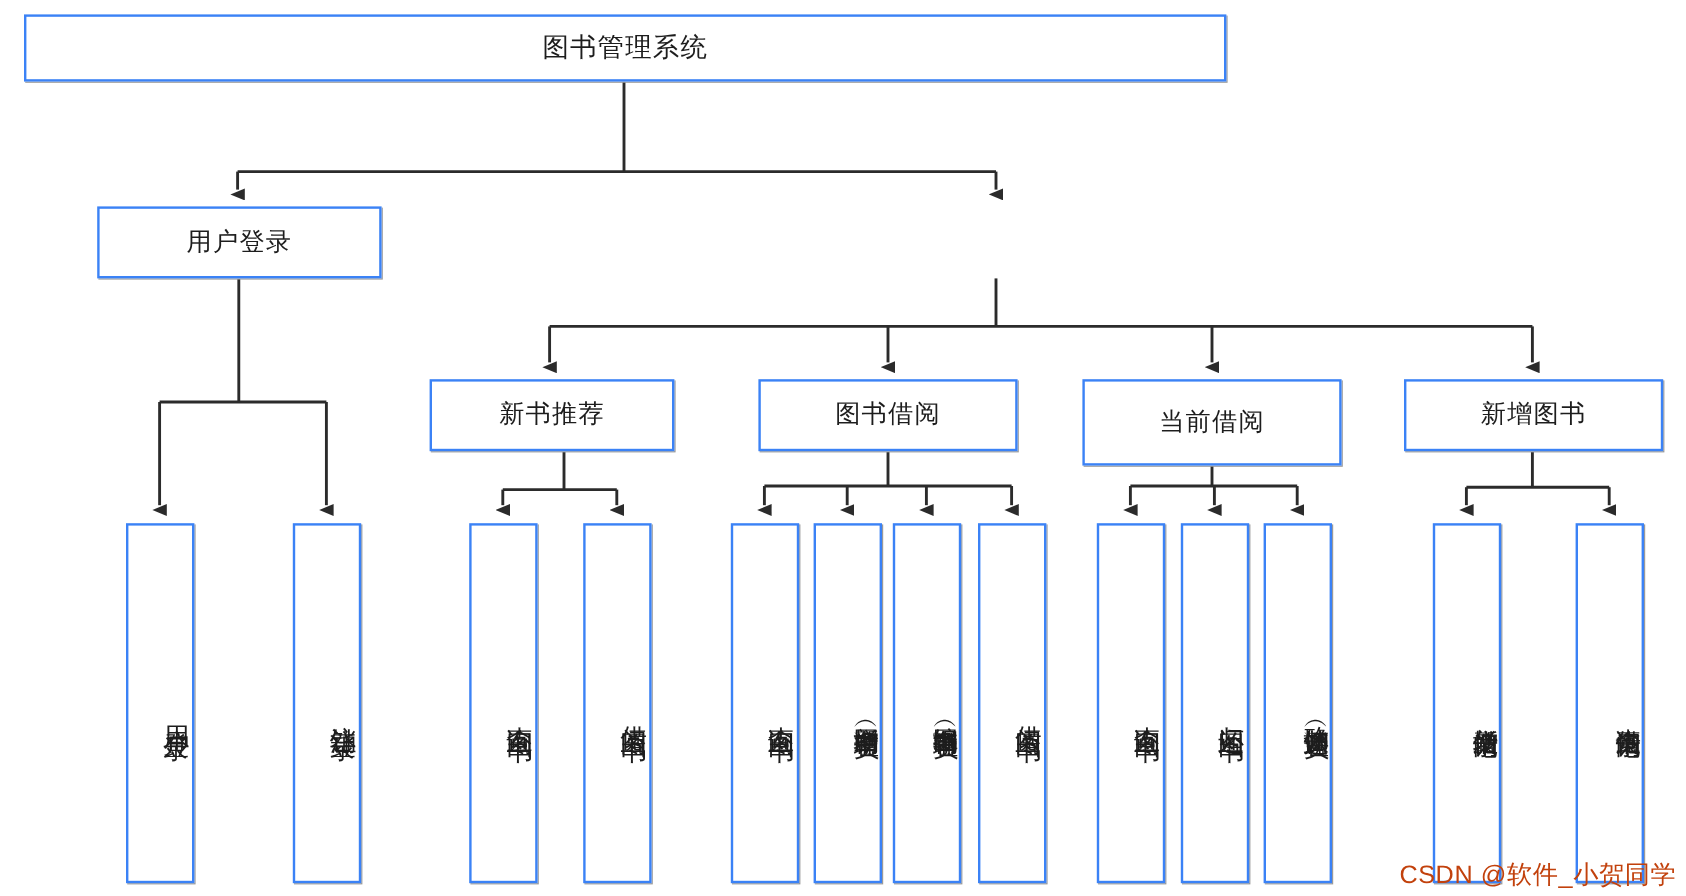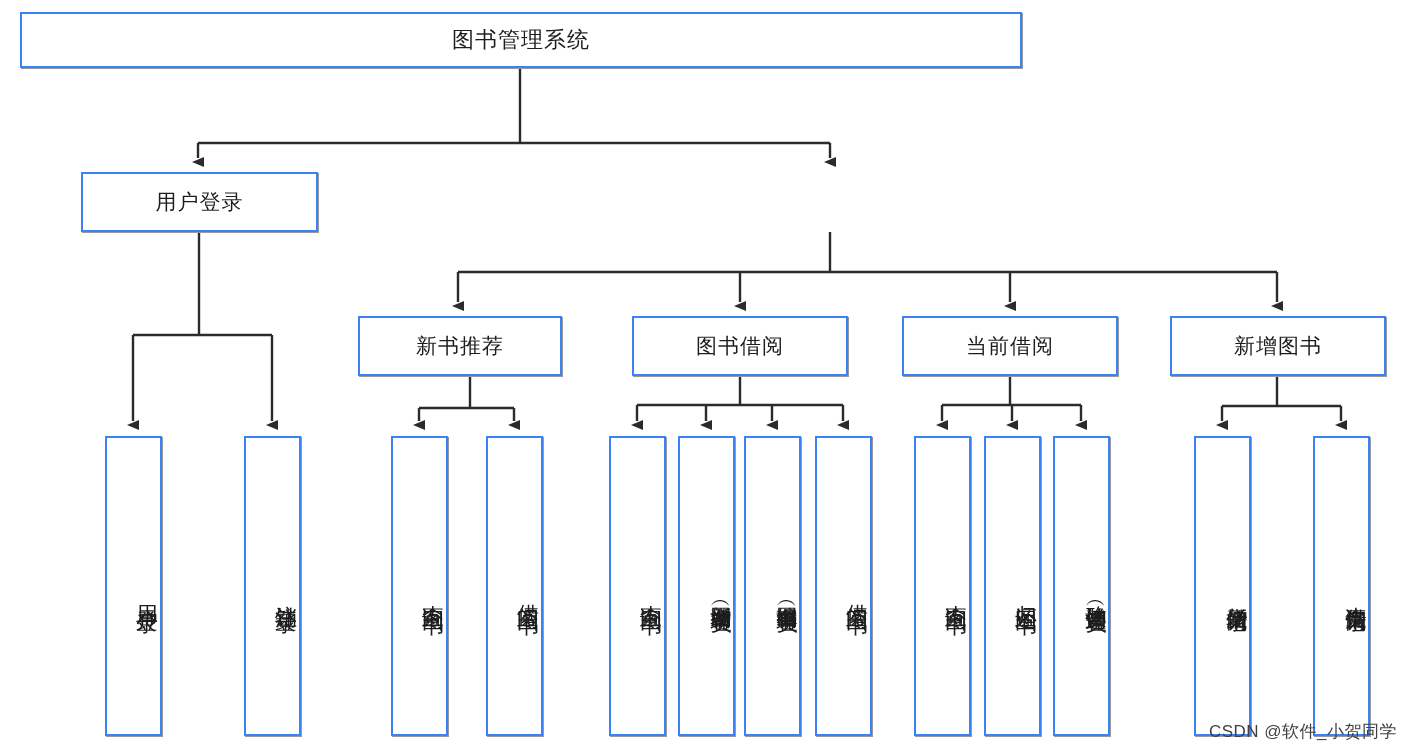--- a/index.html
+++ b/index.html
@@ -56,22 +56,22 @@
     font-size: 21px;
     letter-spacing: 1px;
   }
   #root-node {
     font-size: 22px;
   }
   #watermark {
     position: absolute;
     right: 8px;
     bottom: 4px;
-    font-size: 17px;
-    color: #404040;
+    font-size: 21px;
+    color: #c2410c;
     letter-spacing: 0.5px;
     white-space: nowrap;
     user-select: none;
   }
 </style>
 </head>
 <body>
 
 <div id="diagram-root">
 
@@ -127,21 +127,21 @@
 
   <div class="node horizontal" id="root-node" style="left:20px; top:12px; width:1002px; height:56px;">图书管理系统</div>
 
   <div class="node horizontal" style="left:81px; top:172px; width:237px; height:60px;">用户登录</div>
 
 
   <div class="node horizontal" style="left:346px; top:316px; width:204px; height:60px;margin-left:12px;">新书推荐</div>
 
   <div class="node horizontal" style="left:632px; top:316px; width:216px; height:60px;">图书借阅</div>
 
-  <div class="node horizontal" style="left:902px; top:316px; width:216px; height:60px;">当前借阅</div>
+  <div class="node horizontal" style="left:902px; top:316px; width:216px; height:72px;">当前借阅</div>
 
   <div class="node horizontal" style="left:1170px; top:316px; width:216px; height:60px;">新增图书</div>
 
   <div class="node vertical" style="left:105px; top:436px; width:57px; height:300px;">用户登录</div>
 
   <div class="node vertical" style="left:244px; top:436px; width:57px; height:300px;">注销登录</div>
 
   <div class="node vertical" style="left:391px; top:436px; width:57px; height:300px;">查询图书</div>
 
   <div class="node vertical" style="left:486px; top:436px; width:57px; height:300px;">借阅图书</div>

